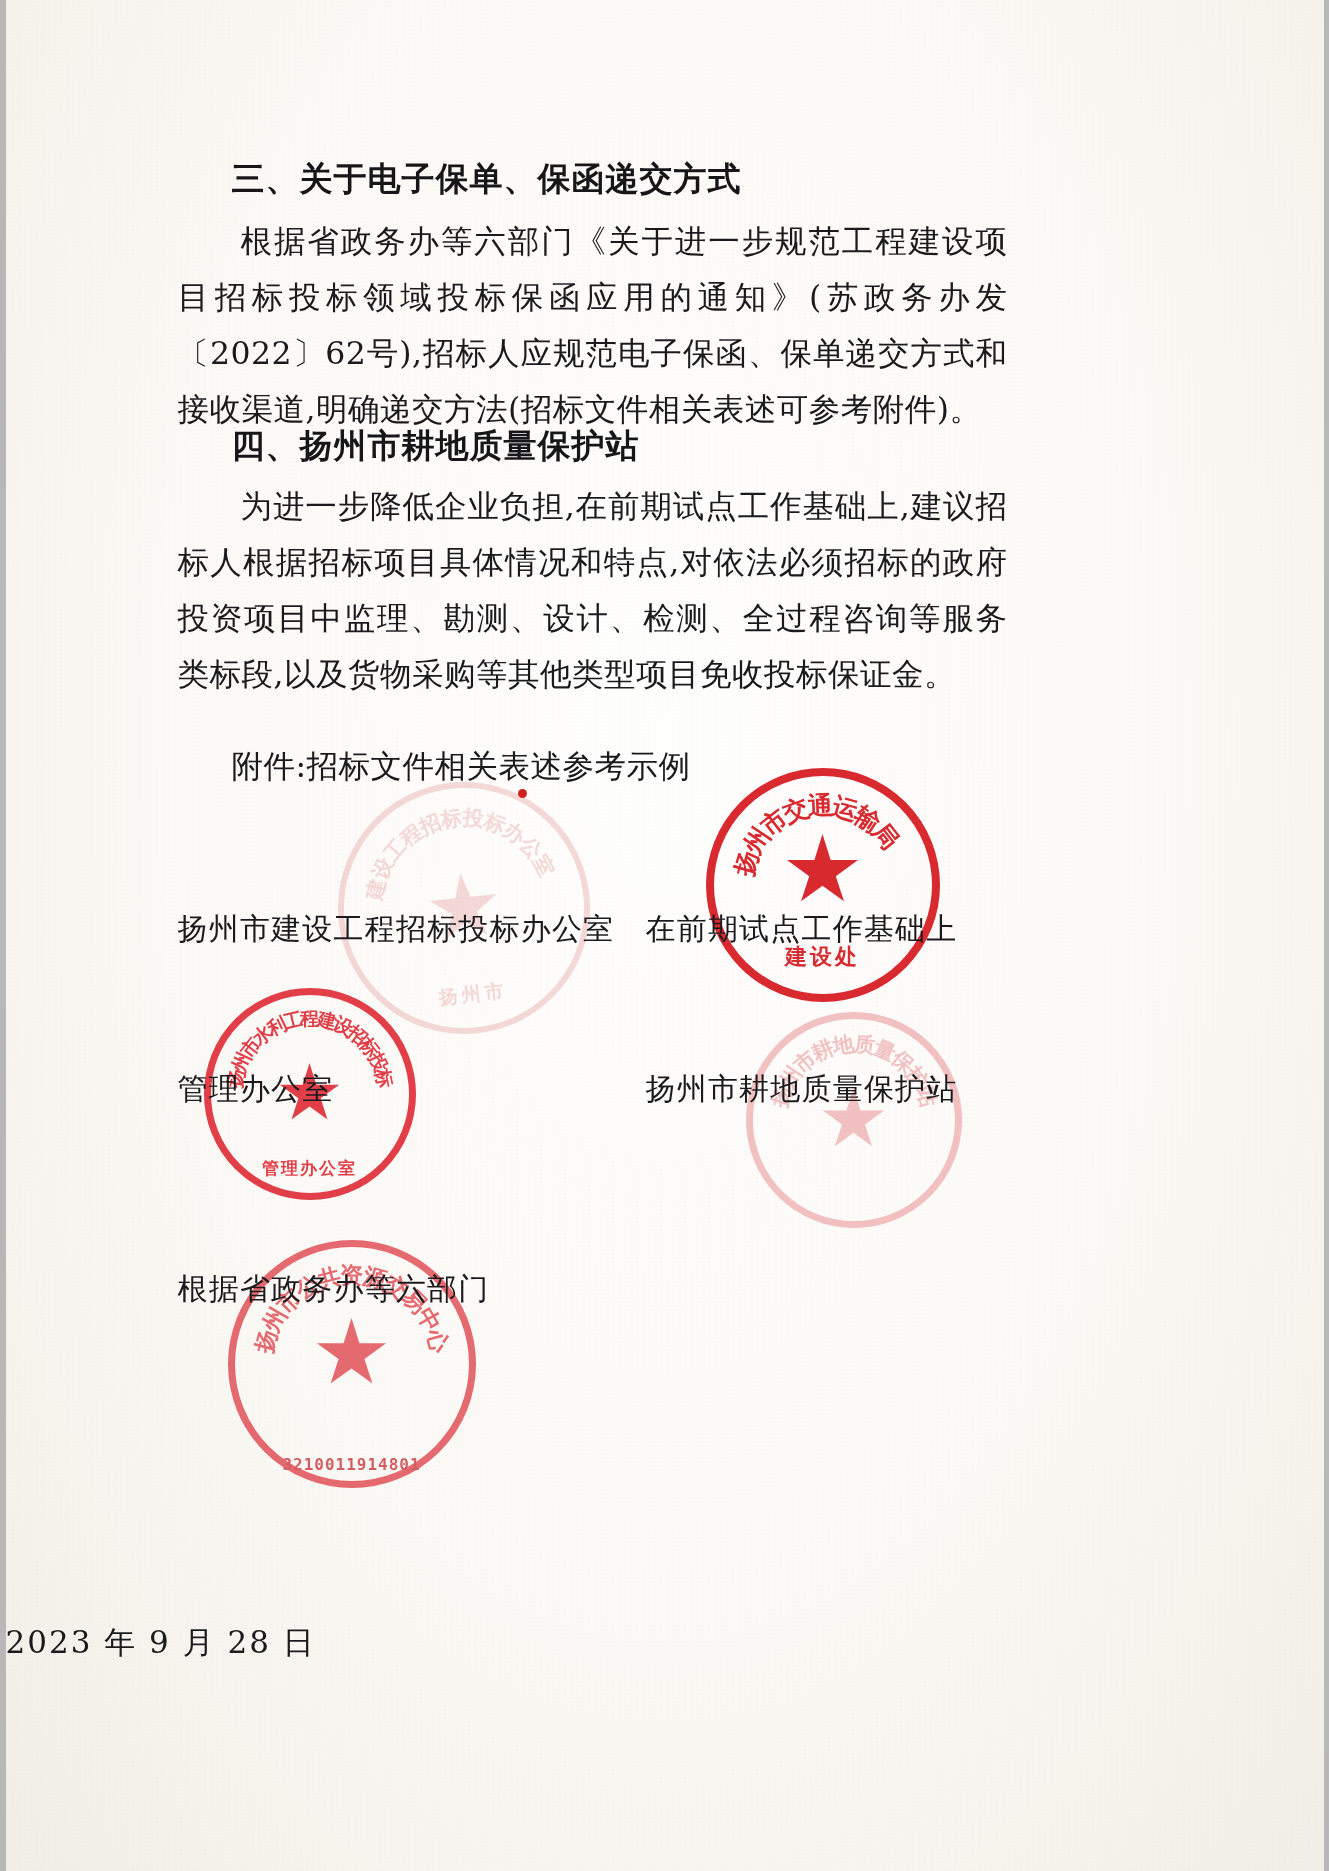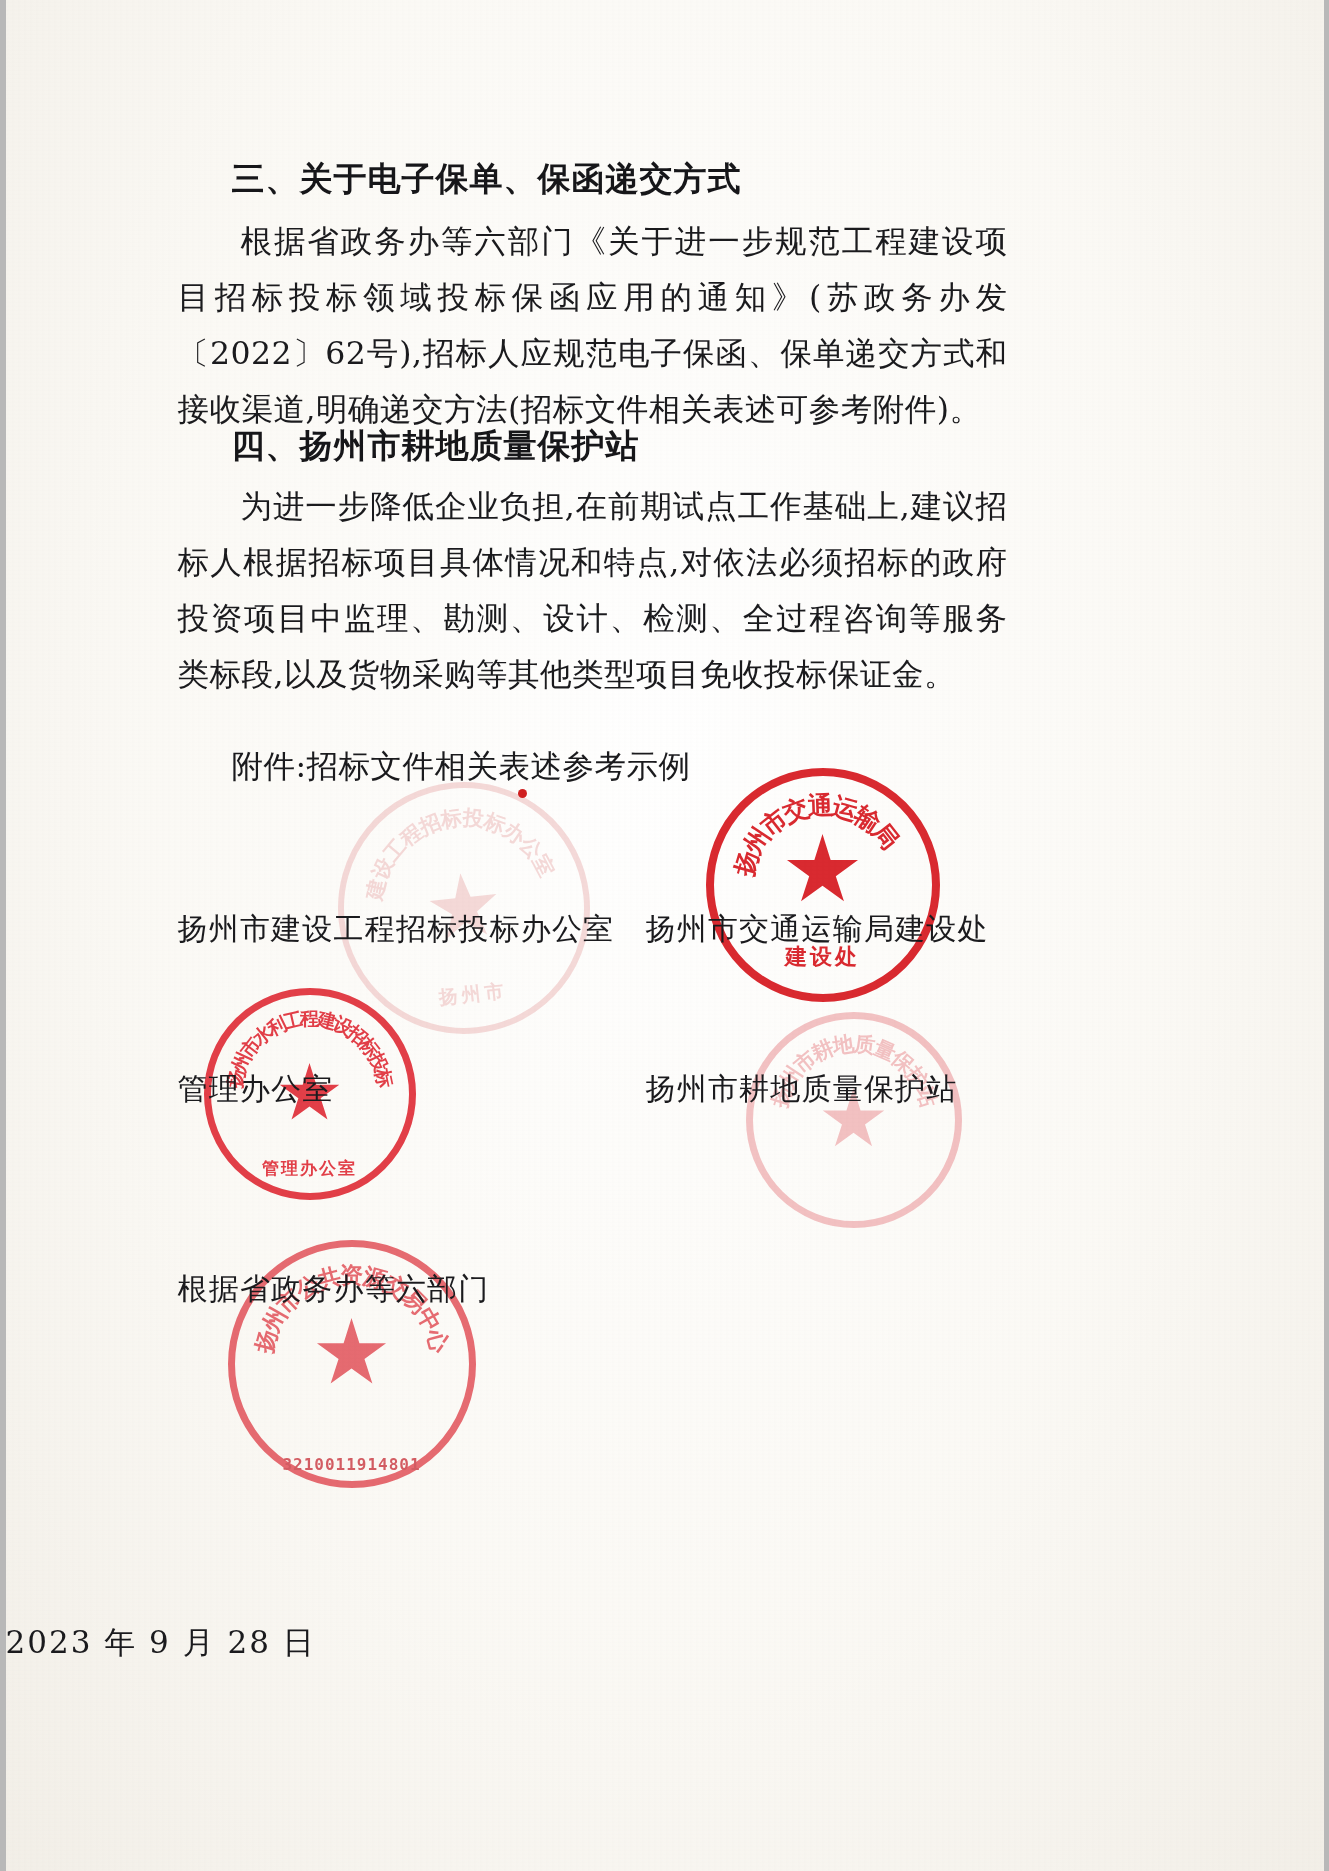--- a/index.html
+++ b/index.html
@@ -305,21 +305,21 @@
     <div class="serial" style="bottom:14px;font-size:16px;color:#c9323b;letter-spacing:1px;">3210011914801</div>
   </div>
 
   <div class="sig-grid">
 
     <div class="sig-row" id="sig-row-1">
       <div class="sig-col-l">
         <div class="sig-line">扬州市建设工程招标投标办公室</div>
       </div>
       <div class="sig-col-r">
-        <div class="sig-line">扬州市交通运输局建设处</div>
+        <div class="sig-line">在前期试点工作基础上</div>
       </div>
     </div>
 
     <div class="sig-row" id="sig-row-2">
       <div class="sig-col-l">
         <div class="sig-line">管理办公室</div>
       </div>
       <div class="sig-col-r">
         <div class="sig-line">扬州市耕地质量保护站</div>
       </div>

